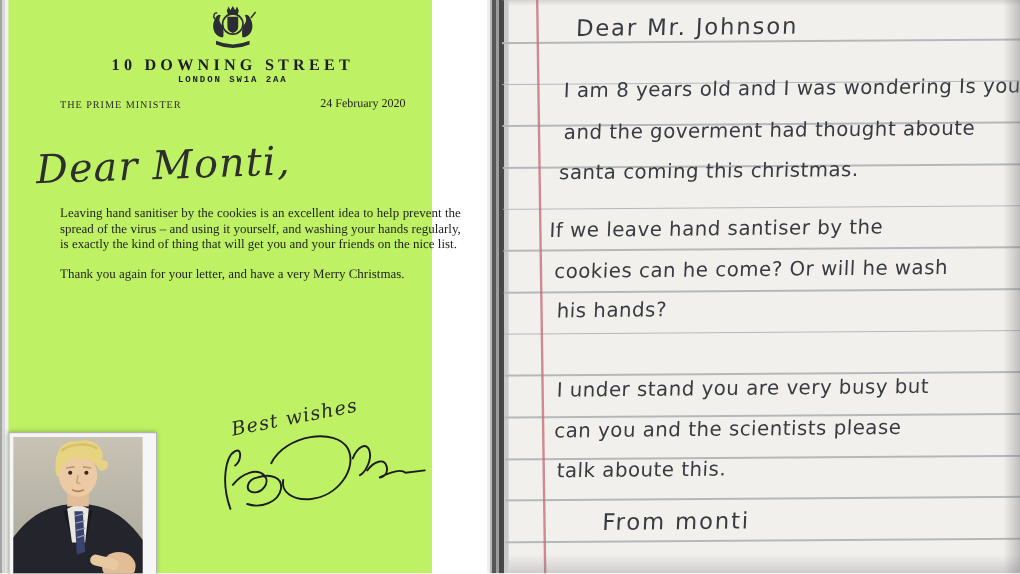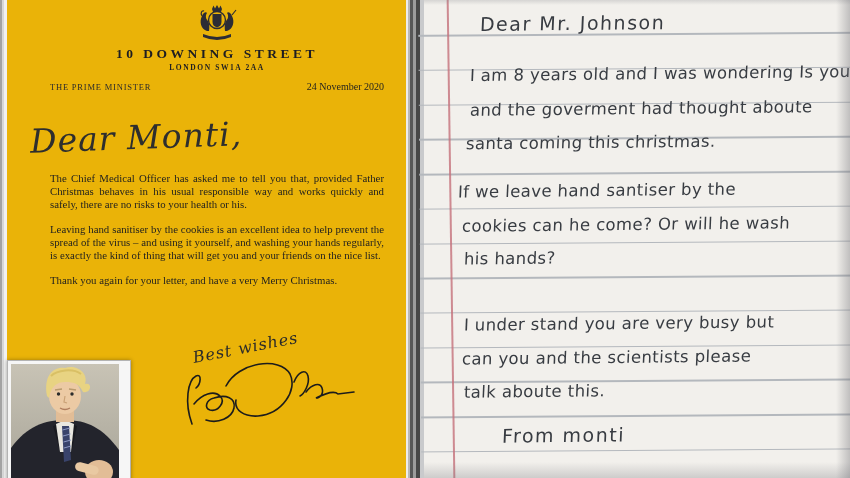--- a/index.html
+++ b/index.html
@@ -1,26 +1,26 @@
 <!DOCTYPE html>
 <html><head>
 <meta charset="utf-8">
 <style>
   html,body{margin:0;padding:0;background:#ffffff;}
   .stage{position:relative;width:850px;height:478px;overflow:hidden;background:#fff;
          font-family:"Liberation Serif",serif;}
 
   
-  .left-panel{position:absolute;left:0;top:0;width:406px;height:478px;background:#eab308;}
+  .left-panel{position:absolute;left:0;top:0;width:360px;height:478px;background:#bef264;}
   .paper-edge-left{position:absolute;left:0;top:0;bottom:0;width:7px;
     background:linear-gradient(to right,#a3a3a3 0 2px,#d7d7d7 2px 4px,#f1f1f0 4px 7px);}
   .letterhead{position:absolute;top:4px;left:0;right:0;text-align:center;transform:translateX(14px);}
   .crest{display:block;margin:0 auto 2px auto;}
   .address1{font-size:13.5px;font-weight:700;letter-spacing:3.5px;color:#1d1d22;}
-  .address2{font-size:7.5px;font-weight:700;letter-spacing:1.6px;color:#1d1d22;margin-top:1px;}
+  .address2{font-size:7.5px;font-weight:700;letter-spacing:1.6px;color:#1d1d22;margin-top:1px;font-family:Liberation Mono, monospace;}
   .meta-row{position:absolute;top:81px;left:50px;right:22px;display:flex;
     justify-content:space-between;align-items:center;}
   .pm-title{font-size:8.5px;letter-spacing:.8px;color:#2b2b2b;}
   .letter-date{font-size:10px;color:#1f1f1f;}
   .greeting{position:absolute;top:118px;left:30px;font-family:"DejaVu Serif",serif;
     font-style:italic;font-size:33px;color:#2e2e2e;transform:rotate(-2deg);letter-spacing:1px;}
   .letter-body{position:absolute;top:172px;left:50px;width:334px;color:#1f1f1f;
     font-size:10.8px;line-height:13px;text-align:justify;}
   .letter-body p{margin:0 0 12px 0;}
   .signoff{position:absolute;top:338px;left:192px;font-family:"DejaVu Serif",serif;
@@ -92,27 +92,26 @@
 
           <path d="M9,30 Q23,36 37,30 L37,33 Q23,39 9,33 Z" stroke-width="0"></path>
         </g>
       </svg>
       <div class="address1">10 DOWNING STREET</div>
       <div class="address2">LONDON SW1A 2AA</div>
     </div>
 
     <div class="meta-row">
       <span class="pm-title">THE PRIME MINISTER</span>
-      <span class="letter-date">24 November 2020</span>
+      <span class="letter-date">24 February 2020</span>
     </div>
 
     <div class="greeting">Dear Monti,</div>
 
     <div class="letter-body">
-      <p>The Chief Medical Officer has asked me to tell you that, provided Father Christmas behaves in his usual responsible way and works quickly and safely, there are no risks to your health or his.</p>
       <p>Leaving hand sanitiser by the cookies is an excellent idea to help prevent the spread of the virus – and using it yourself, and washing your hands regularly, is exactly the kind of thing that will get you and your friends on the nice list.</p>
       <p>Thank you again for your letter, and have a very Merry Christmas.</p>
     </div>
 
     <div class="signoff">Best wishes</div>
 
     <svg class="signature-svg" width="180" height="76" viewBox="0 0 180 76">
       <g fill="none" stroke="#1c1c1c" stroke-width="1.6" stroke-linecap="round">
         <path d="M16,70 C8,48 12,26 20,22 C26,19 25,30 20,34"></path>
         <path d="M18,50 C26,40 38,36 44,42 C50,48 42,58 34,56 C28,54 30,46 38,44 C50,40 60,44 58,54 C56,64 42,70 30,66"></path>

